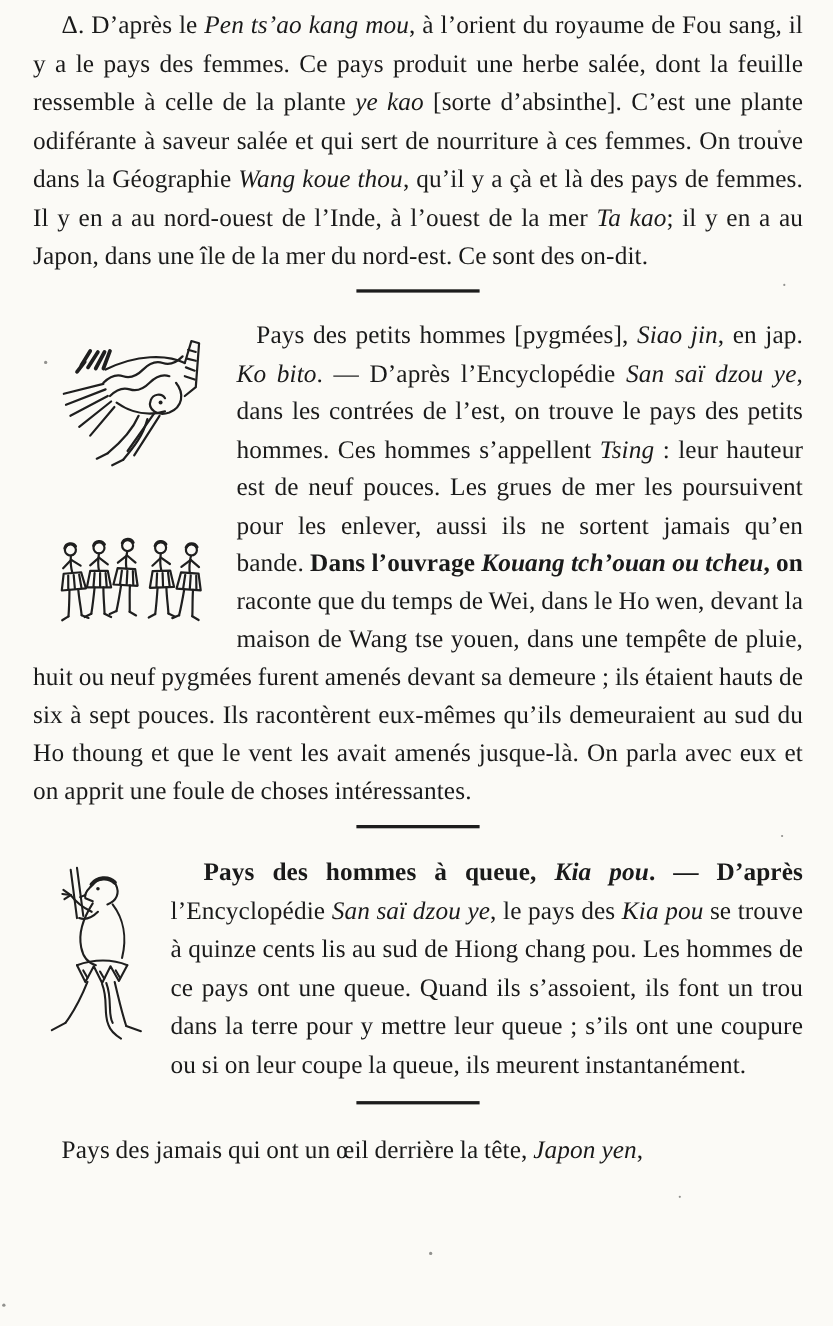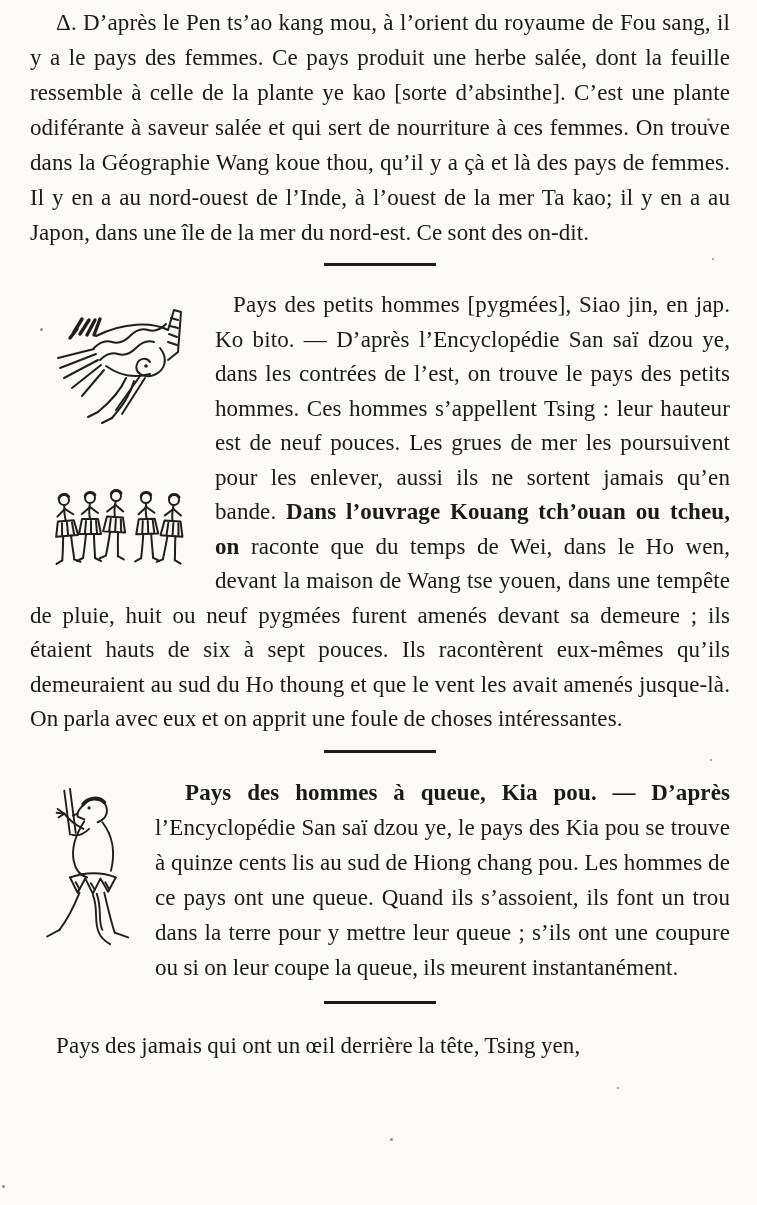--- a/index.html
+++ b/index.html
@@ -16,21 +16,21 @@
     font-family:"Liberation Serif","DejaVu Serif",serif;
     font-size:23px;
     line-height:35px;
     color:#1a1a1a;
     text-align:justify;
   }
   .para{margin:0;word-spacing:-0.6px;letter-spacing:0.1px;}
   .p1,.p4{text-indent:26px;}
   .p2{text-indent:18px;line-height:34.5px;}
   .p3{text-indent:30px;}
-  .i{margin-top:16px;}
+  .i{font-style:italic;margin-top:16px;}
   .b{font-weight:700;}
   .rule{
     clear:both;
     width:112px;height:3px;
     background:#1c1c1c;
     margin:13px auto 22px auto;
   }
   .rule.last{margin:16px auto 24px auto;}
   .illus{float:left;}
   .illus-pygmies{width:185px;height:306px;}
@@ -151,21 +151,21 @@
           <path d="M70,114 C76,130 71,143 76,152"></path>
         </g>
         <circle class="ink-fill" cx="62" cy="24" r="1.7"></circle>
       </svg>
     </div>
     <p class="para p3"><span class="b">Pays des hommes à queue, </span><span class="i b">Kia pou</span><span class="b">. — D’après </span><span>l’Encyclopédie </span><span class="i">San saï dzou ye</span><span>, le pays des </span><span class="i">Kia pou</span><span> se trouve à quinze cents lis au sud de Hiong chang pou. Les hommes de ce pays ont une queue. Quand ils s’assoient, ils font un trou dans la terre pour y mettre leur queue ; s’ils ont une coupure ou si on leur coupe la queue, ils meurent instantanément.</span></p>
   </section>
 
   <div class="rule last"></div>
 
-  <p class="para p4"><span>Pays des jamais qui ont un œil derrière la tête, </span><span class="i">Tsing yen</span><span>,</span></p>
+  <p class="para p4"><span>Pays des jamais qui ont un œil derrière la tête, </span><span class="i">Japon yen</span><span>,</span></p>
 
   <i class="speck" style="left:707px;top:118px;width:3px;height:3px"></i>
   <i class="speck" style="left:712px;top:258px;width:2px;height:2px"></i>
   <i class="speck" style="left:40px;top:328px;width:3px;height:3px"></i>
   <i class="speck" style="left:710px;top:759px;width:2px;height:2px"></i>
   <i class="speck" style="left:390px;top:1138px;width:3px;height:3px"></i>
   <i class="speck" style="left:617px;top:1087px;width:2px;height:2px"></i>
   <i class="speck" style="left:2px;top:1185px;width:3px;height:3px"></i>
 
 </div>

